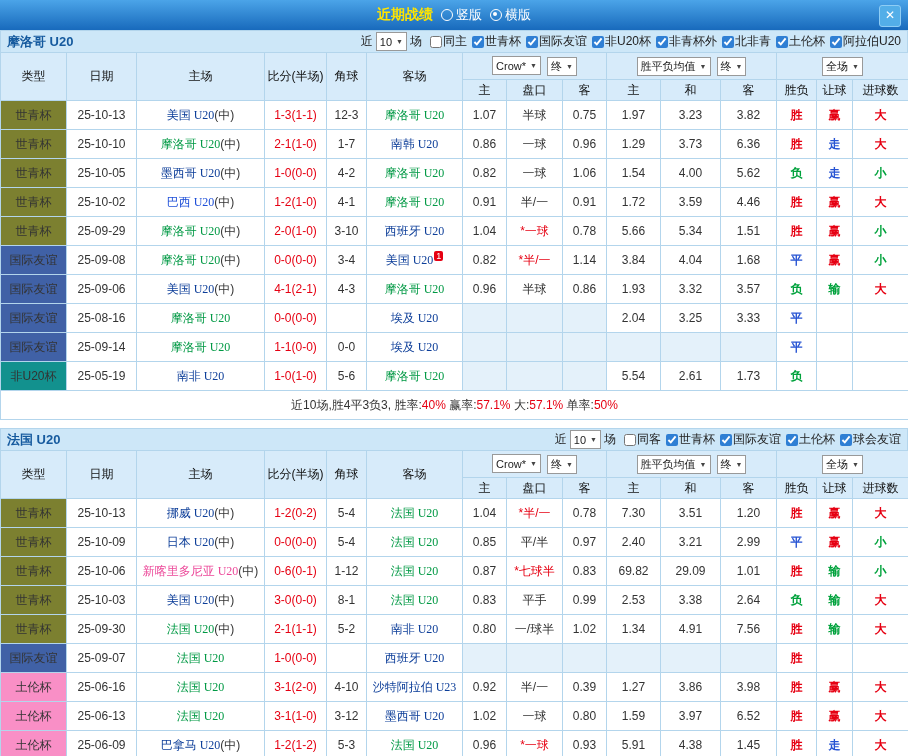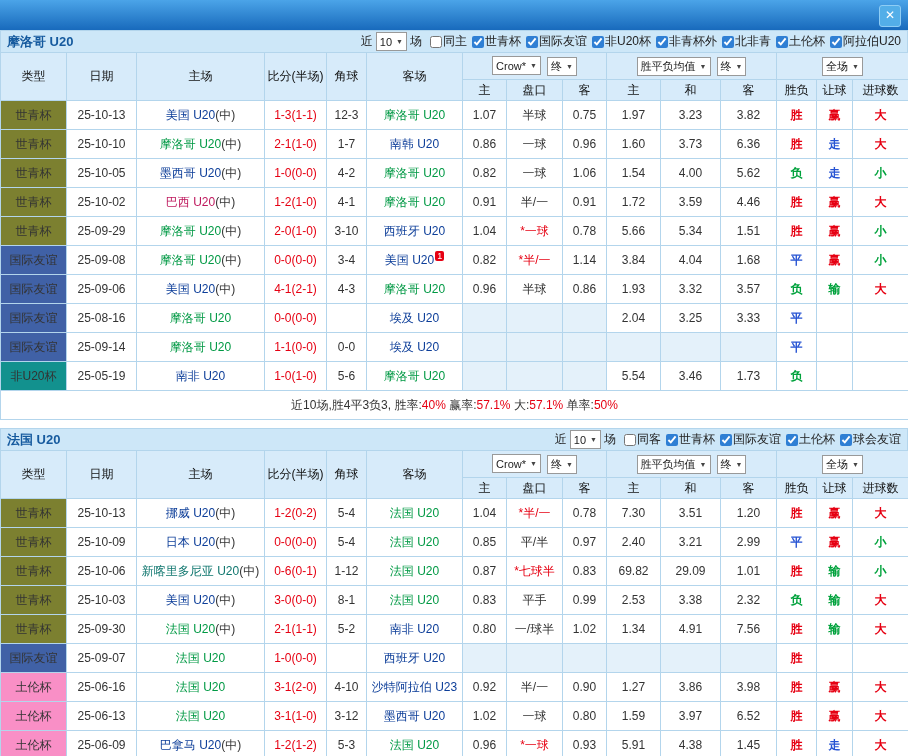--- a/index.html
+++ b/index.html
@@ -29,31 +29,42 @@
   table.grid{border-collapse:collapse;table-layout:fixed;width:908px;}
   .grid th,.grid td{border:1px solid #b3d5ec;text-align:center;font-size:12px;
        white-space:nowrap;overflow:hidden;padding:0;}
   .grid thead th{background:#d7ebfa;font-weight:normal;color:#111;}
   tr.h1 th{height:26px;}
   tr.h2 th{height:20px;}
   .grid tbody td{height:28px;color:#333;background:#fff;}
   td.type{color:#fff;}
   td.num.shade{background:#e4f1fa;}
   td.res{font-weight:bold;}
-  .tname{cursor:pointer;}
+  .tname{cursor:pointer;font-family:Liberation Serif, serif;}
   .ttag{color:#333;}
   .badge{color:#fff;background:#e60012;font-size:9px;padding:0 2px;border-radius:2px;margin-left:1px;vertical-align:super;}
   td.summary{height:24px;color:#333;background:#fff;}
   .dd-cell .sel{margin:0 3px;}
 </style>
 </head>
 <body>
 
 <div class="app">
   <div class="titlebar">
+    <div class="tb-center">
+      <span class="title-text">近期战绩</span>
+      <span class="radio-opt">
+        <span class="radio-ring"></span>
+        <span class="radio-lab">竖版</span>
+      </span>
+      <span class="radio-opt">
+        <span class="radio-ring on"></span>
+        <span class="radio-lab">横版</span>
+      </span>
+    </div>
     <span class="close-btn">✕</span>
   </div>
   <div id="sections">
       <div class="section">
         <div class="team-bar">
           <span class="team-name">摩洛哥 U20</span>
           <div class="filters">
             <span class="flab">近</span>
             <span class="sel">
               <span class="sel-t">10</span>
@@ -172,21 +183,21 @@
             <tr class="row">
               <td class="type" style="background: rgb(124, 128, 48);">世青杯</td>
               <td class="date">25-10-10</td>
               <td class="team"><span class="tname" style="color: rgb(0, 153, 68);">摩洛哥 U20</span><span class="ttag">(中)</span></td>
               <td class="score" style="color: rgb(230, 0, 18);">2-1(1-0)</td>
               <td class="corner">1-7</td>
               <td class="team"><span class="tname" style="color: rgb(13, 62, 153);">南韩 U20</span></td>
               <td class="num">0.86</td>
               <td class="num">一球</td>
               <td class="num">0.96</td>
-              <td class="num">1.60</td>
+              <td class="num">1.29</td>
               <td class="num">3.73</td>
               <td class="num">6.36</td>
               <td class="res" style="color: rgb(230, 0, 18);">胜</td>
               <td class="res" style="color: rgb(38, 83, 211);">走</td>
               <td class="res" style="color: rgb(230, 0, 18);">大</td>
             </tr>
             <tr class="row">
               <td class="type" style="background: rgb(124, 128, 48);">世青杯</td>
               <td class="date">25-10-05</td>
               <td class="team"><span class="tname" style="color: rgb(13, 62, 153);">墨西哥 U20</span><span class="ttag">(中)</span></td>
@@ -199,21 +210,21 @@
               <td class="num">1.54</td>
               <td class="num">4.00</td>
               <td class="num">5.62</td>
               <td class="res" style="color: rgb(0, 162, 60);">负</td>
               <td class="res" style="color: rgb(38, 83, 211);">走</td>
               <td class="res" style="color: rgb(0, 162, 60);">小</td>
             </tr>
             <tr class="row">
               <td class="type" style="background: rgb(124, 128, 48);">世青杯</td>
               <td class="date">25-10-02</td>
-              <td class="team"><span class="tname" style="color: #be185d;">巴西 U20</span><span class="ttag">(中)</span></td>
+              <td class="team"><span class="tname" style="color: #1d4ed8;">巴西 U20</span><span class="ttag">(中)</span></td>
               <td class="score" style="color: rgb(230, 0, 18);">1-2(1-0)</td>
               <td class="corner">4-1</td>
               <td class="team"><span class="tname" style="color: rgb(0, 153, 68);">摩洛哥 U20</span></td>
               <td class="num">0.91</td>
               <td class="num">半/一</td>
               <td class="num">0.91</td>
               <td class="num">1.72</td>
               <td class="num">3.59</td>
               <td class="num">4.46</td>
               <td class="res" style="color: rgb(230, 0, 18);">胜</td>
@@ -309,21 +320,21 @@
               <td class="type" style="background: rgb(18, 145, 142);">非U20杯</td>
               <td class="date">25-05-19</td>
               <td class="team"><span class="tname" style="color: rgb(13, 62, 153);">南非 U20</span></td>
               <td class="score" style="color: rgb(230, 0, 18);">1-0(1-0)</td>
               <td class="corner">5-6</td>
               <td class="team"><span class="tname" style="color: rgb(0, 153, 68);">摩洛哥 U20</span></td>
               <td class="num shade"></td>
               <td class="num shade"></td>
               <td class="num shade"></td>
               <td class="num">5.54</td>
-              <td class="num">3.46</td>
+              <td class="num">2.61</td>
               <td class="num">1.73</td>
               <td class="res" style="color: rgb(0, 162, 60);">负</td>
               <td class="res"></td>
               <td class="res"></td>
             </tr>
             <tr class="summary-row">
               <td class="summary" colspan="15"><span style="color: rgb(51, 51, 51);">近10场,胜4平3负3, 胜率:</span><span style="color: rgb(230, 0, 18);">40%</span><span style="color: rgb(51, 51, 51);"> 赢率:</span><span style="color: rgb(230, 0, 18);">57.1%</span><span style="color: rgb(51, 51, 51);"> 大:</span><span style="color: rgb(230, 0, 18);">57.1%</span><span style="color: rgb(51, 51, 51);"> 单率:</span><span style="color: rgb(230, 0, 18);">50%</span></td>
             </tr>
           </tbody>
         </table>
@@ -448,21 +459,21 @@
               <td class="num">2.40</td>
               <td class="num">3.21</td>
               <td class="num">2.99</td>
               <td class="res" style="color: rgb(38, 83, 211);">平</td>
               <td class="res" style="color: rgb(230, 0, 18);">赢</td>
               <td class="res" style="color: rgb(0, 162, 60);">小</td>
             </tr>
             <tr class="row">
               <td class="type" style="background: rgb(124, 128, 48);">世青杯</td>
               <td class="date">25-10-06</td>
-              <td class="team"><span class="tname" style="color: #0f766e;">新喀里多尼亚 U20</span><span class="ttag">(中)</span></td>
+              <td class="team"><span class="tname" style="color: #ec4899;">新喀里多尼亚 U20</span><span class="ttag">(中)</span></td>
               <td class="score" style="color: rgb(230, 0, 18);">0-6(0-1)</td>
               <td class="corner">1-12</td>
               <td class="team"><span class="tname" style="color: rgb(0, 153, 68);">法国 U20</span></td>
               <td class="num">0.87</td>
               <td class="num" style="color: rgb(230, 0, 18);">*七球半</td>
               <td class="num">0.83</td>
               <td class="num">69.82</td>
               <td class="num">29.09</td>
               <td class="num">1.01</td>
               <td class="res" style="color: rgb(230, 0, 18);">胜</td>
@@ -474,21 +485,21 @@
               <td class="date">25-10-03</td>
               <td class="team"><span class="tname" style="color: rgb(13, 62, 153);">美国 U20</span><span class="ttag">(中)</span></td>
               <td class="score" style="color: rgb(230, 0, 18);">3-0(0-0)</td>
               <td class="corner">8-1</td>
               <td class="team"><span class="tname" style="color: rgb(0, 153, 68);">法国 U20</span></td>
               <td class="num">0.83</td>
               <td class="num">平手</td>
               <td class="num">0.99</td>
               <td class="num">2.53</td>
               <td class="num">3.38</td>
-              <td class="num">2.32</td>
+              <td class="num">2.64</td>
               <td class="res" style="color: rgb(0, 162, 60);">负</td>
               <td class="res" style="color: rgb(0, 162, 60);">输</td>
               <td class="res" style="color: rgb(230, 0, 18);">大</td>
             </tr>
             <tr class="row">
               <td class="type" style="background: rgb(124, 128, 48);">世青杯</td>
               <td class="date">25-09-30</td>
               <td class="team"><span class="tname" style="color: rgb(0, 153, 68);">法国 U20</span><span class="ttag">(中)</span></td>
               <td class="score" style="color: rgb(230, 0, 18);">2-1(1-1)</td>
               <td class="corner">5-2</td>
@@ -522,21 +533,21 @@
             </tr>
             <tr class="row">
               <td class="type" style="background: rgb(249, 143, 198);">土伦杯</td>
               <td class="date">25-06-16</td>
               <td class="team"><span class="tname" style="color: rgb(0, 153, 68);">法国 U20</span></td>
               <td class="score" style="color: rgb(230, 0, 18);">3-1(2-0)</td>
               <td class="corner">4-10</td>
               <td class="team"><span class="tname" style="color: rgb(13, 62, 153);">沙特阿拉伯 U23</span></td>
               <td class="num">0.92</td>
               <td class="num">半/一</td>
-              <td class="num">0.90</td>
+              <td class="num">0.39</td>
               <td class="num">1.27</td>
               <td class="num">3.86</td>
               <td class="num">3.98</td>
               <td class="res" style="color: rgb(230, 0, 18);">胜</td>
               <td class="res" style="color: rgb(230, 0, 18);">赢</td>
               <td class="res" style="color: rgb(230, 0, 18);">大</td>
             </tr>
             <tr class="row">
               <td class="type" style="background: rgb(249, 143, 198);">土伦杯</td>
               <td class="date">25-06-13</td>

